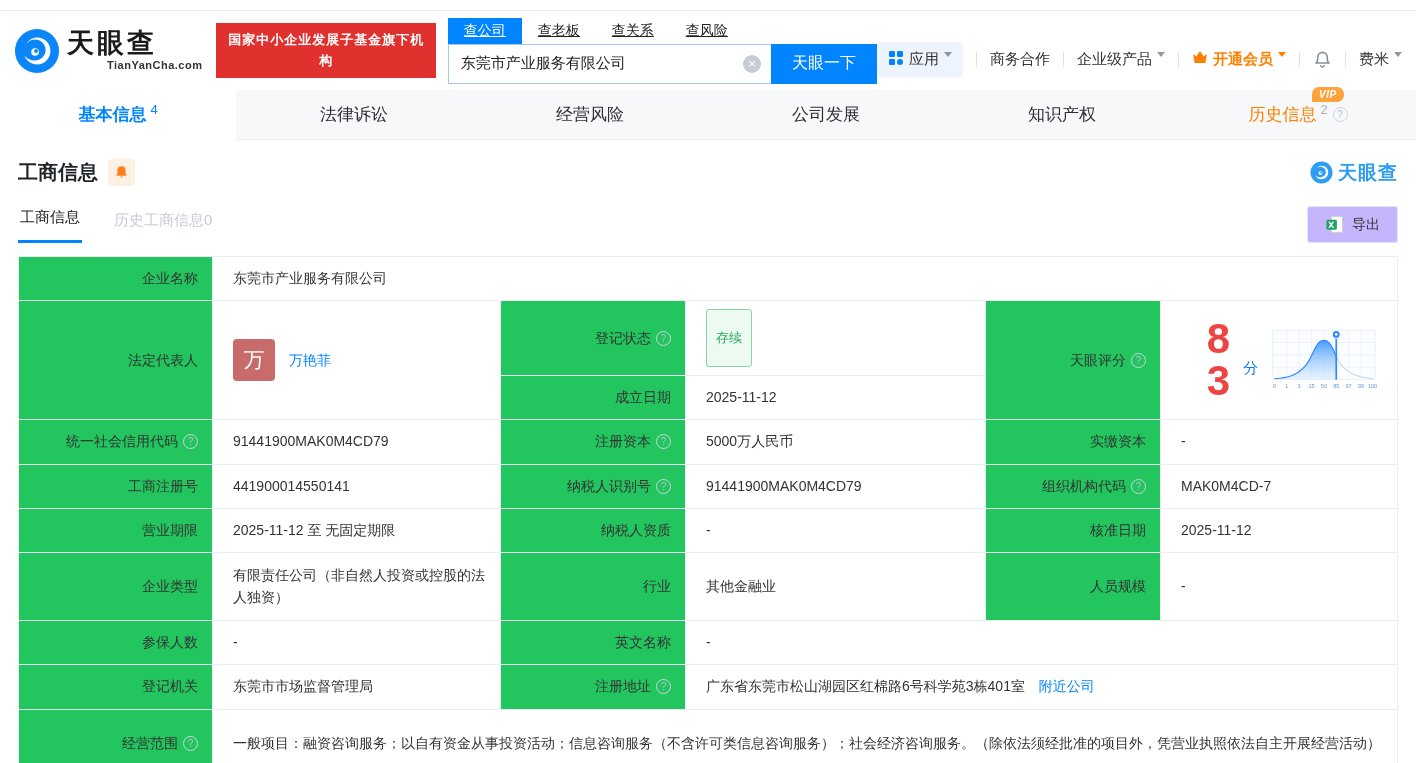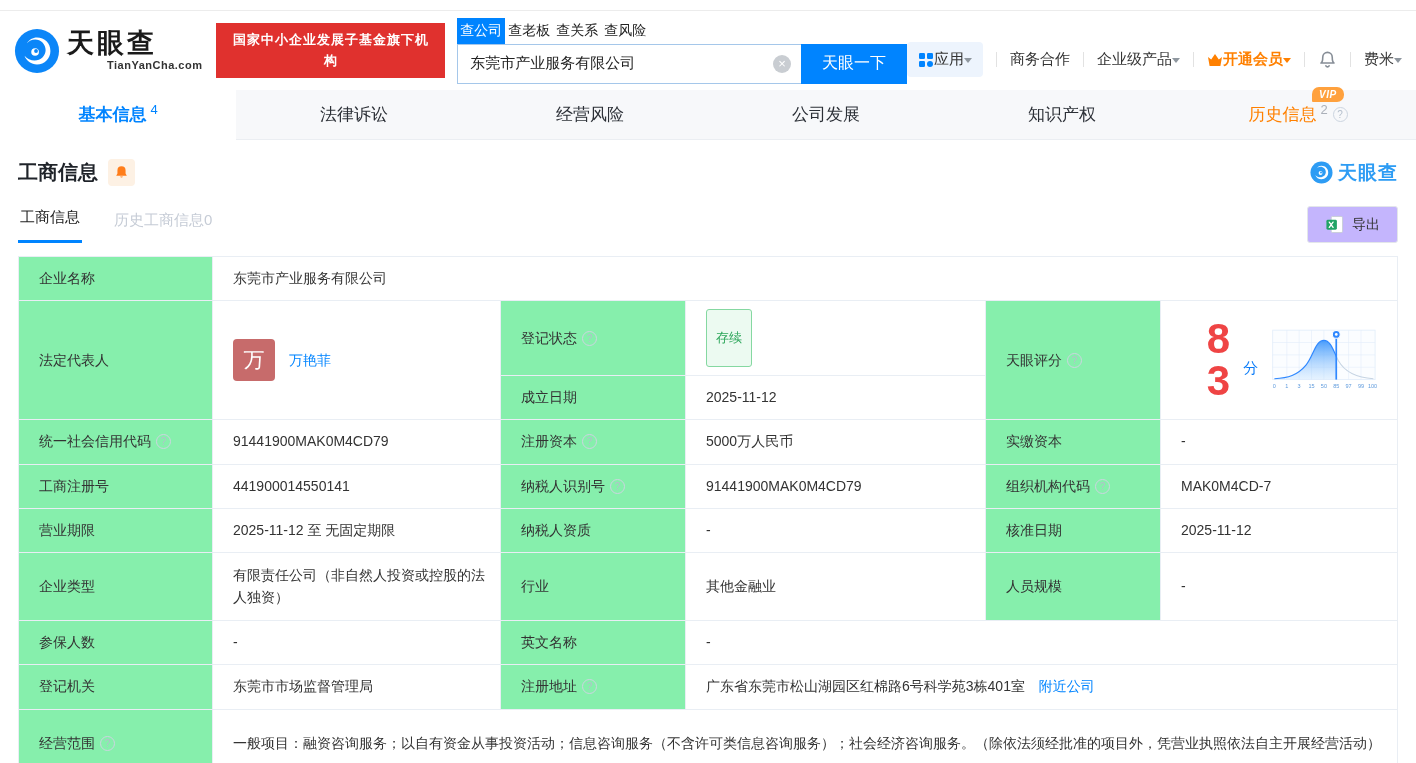--- a/index.html
+++ b/index.html
@@ -11,30 +11,30 @@
   
   .header { height:79px; display:flex; align-items:center; padding:0 14px; background:#fff; }
   .logo { display:flex; align-items:center; gap:7px; cursor:pointer; }
   .logo svg { width:46px; height:46px; }
   .logo-text { display:flex; flex-direction:column; line-height:1; }
   .logo-title { font-size:27px; font-weight:700; color:#1a1a1a; letter-spacing:3px; }
   .logo-domain { font-size:11px; font-weight:700; color:#333; margin-top:3px; letter-spacing:.5px;margin-left:40px; }
   .banner { margin-left:14px; background:#e0312e; color:#fff; font-size:13px; font-weight:700; text-align:center; padding:7px 10px; line-height:1.6; letter-spacing:1px; }
   .search-block { margin-left:12px; width:452px; }
   .search-tabs { display:flex; font-size:14px; }
-  .search-tab { padding:4px 3px; color:#222; cursor:pointer; }
+  .search-tab { padding:4px 16px; color:#222; cursor:pointer;text-decoration:underline; }
   .search-tab.active { background:#0084ff; color:#fff; }
   .search-row { display:flex; height:40px; }
   .search-input-wrap { position:relative; flex:1; border:1px solid #a5c7ea; border-right:none; background:#fff; }
   .search-input { width:100%; height:100%; border:none; outline:none; font-size:15px; padding:0 38px 0 12px; color:#222; font-family:inherit; }
   .clear-icon { position:absolute; right:10px; top:50%; transform:translateY(-50%); width:18px; height:18px; border-radius:50%; background:#c9cdd2; color:#fff; font-size:13px; line-height:18px; text-align:center; cursor:pointer; }
   .clear-icon::before { content:"×"; }
   .search-btn { width:106px; background:#0084ff; color:#fff; font-size:16px; border:none; cursor:pointer; font-family:inherit; }
   .top-nav { margin-left:auto; display:flex; align-items:center; gap:13px; font-size:15px; color:#333; padding-top:18px; }
-  .nav-item { display:flex; align-items:center; cursor:pointer; white-space:nowrap; }
+  .nav-item { display:flex; align-items:flex-start; gap:5px; cursor:pointer; white-space:nowrap; }
   .app-btn { background:#edf4fd; border-radius:4px; padding:8px 11px; }
   .caret { width:0; height:0; border-left:4px solid transparent; border-right:4px solid transparent; border-top:5px solid #8f979f; margin-top:2px; }
   .caret.orange { border-top-color:#ff8000; }
   .vip-link { color:#ff8000; font-weight:700; }
   .divider { width:1px; height:15px; background:#e2e2e2; }
 
   
   .main-tabs { display:flex; height:50px; background:#f7f8fa; border-bottom:1px solid #ebeef2; }
   .main-tab { flex:1; display:flex; align-items:center; justify-content:center; font-size:17px; color:#2b2f36; cursor:pointer; position:relative; }
   .main-tab.active { background:#fff; color:#0084ff; font-weight:700; border-bottom:1px solid #fff; margin-bottom:-1px; }
@@ -58,21 +58,21 @@
 
   .subtabs-row { display:flex; align-items:flex-end; padding:16px 18px 0 18px; }
   .subtab { font-size:15px; padding:6px 2px 13px 2px; margin-right:30px; cursor:pointer; color:#222; }
   .subtab.active { border-bottom:3px solid #0084ff; }
   .subtab.muted { color:#c6ccd6; }
   .export-btn { margin-left:auto; display:flex; align-items:center; gap:8px; border:1px solid #e3e6ea; border-radius:3px; background:#c4b5fd; padding:8px 17px; font-size:14px; color:#333; cursor:pointer; font-family:inherit; }
 
   
   .info-table { width:1380px; margin:13px 18px 0 18px; border-collapse:collapse; table-layout:fixed; font-size:14px; color:#333; }
   .info-table td { border:1px solid #e9eef4; padding:8px 14px 8px 20px; vertical-align:middle; line-height:1.6; word-break:break-all; }
-  .info-table td.lbl { background:#86efac; color:#333; }
+  .info-table td.lbl { background:#22c55e; color:#333;text-align:right; }
   .rep-cell { display:flex; align-items:center; gap:14px; }
   .avatar { width:42px; height:42px; border-radius:4px; background:#c76b6b; color:#fff; font-size:21px; display:flex; align-items:center; justify-content:center; cursor:pointer; flex:none; }
   a.link, .link { color:#0084ff; text-decoration:none; cursor:pointer; }
   .status-badge { display:inline-block; border:1px solid #85d8a1; background:#ecfaf1; color:#2fa75c; font-size:13px; padding:18px 9px; border-radius:3px; line-height:1.5; }
   .score-cell { display:flex; align-items:center; gap:13px; padding:4px 6px 4px 10px; }
   .score-num { font-size:42px; font-weight:700; color:#ef4444; line-height:1;text-align:right; }
   .score-unit { font-size:15px; color:#0b7cf8; margin-top:16px; }
   .nearby { margin-left:10px; }
 </style>
 </head>

